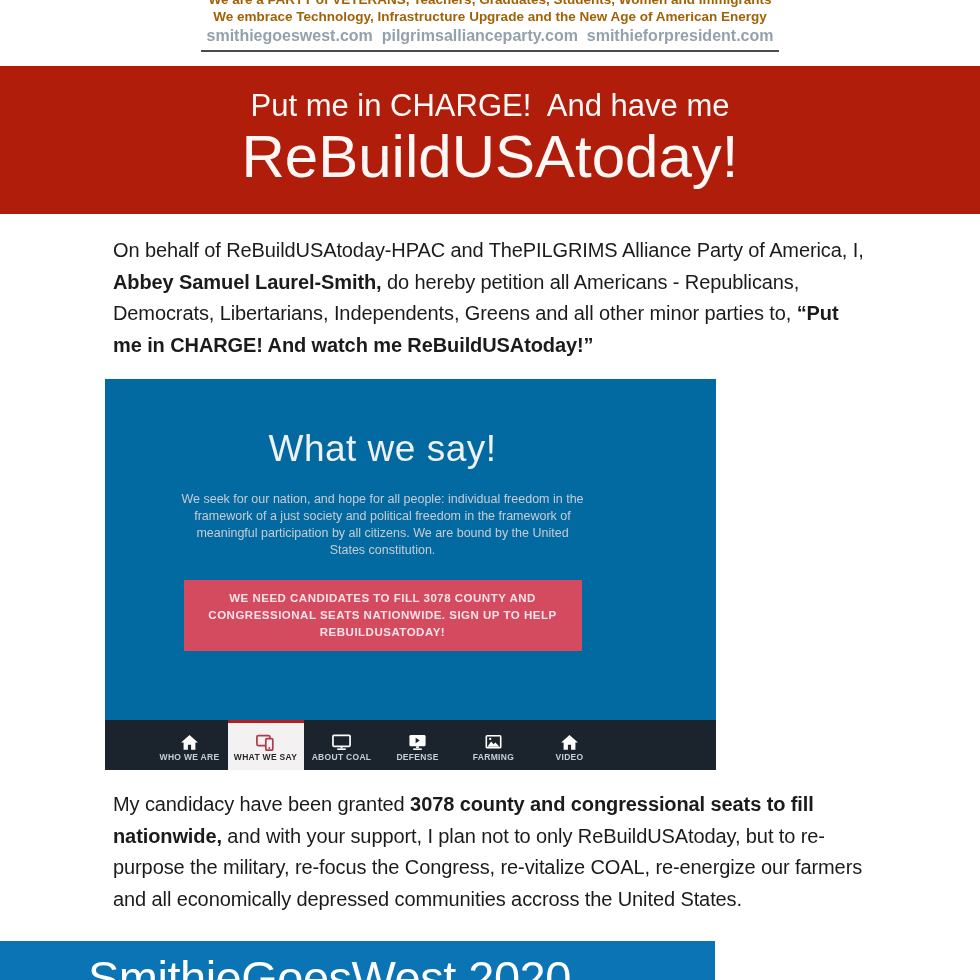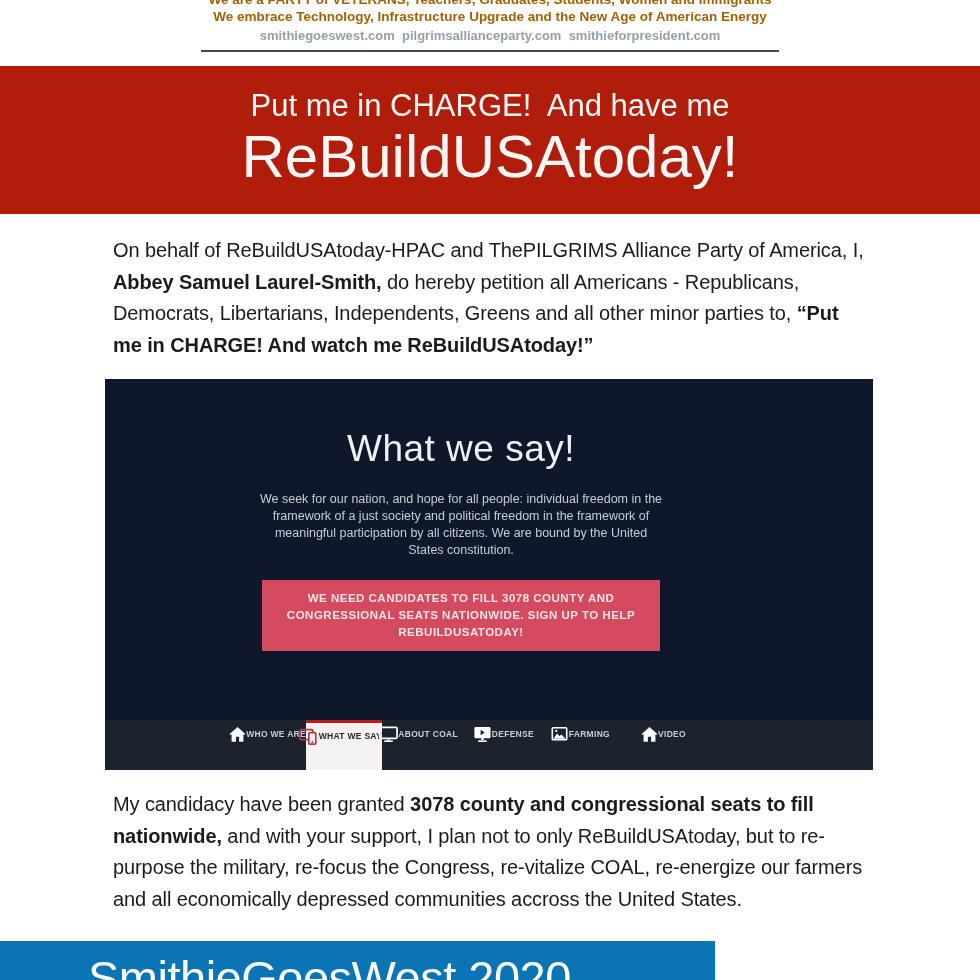--- a/index.html
+++ b/index.html
@@ -3,45 +3,45 @@
 <meta charset="utf-8">
 <style>
   * { margin: 0; padding: 0; box-sizing: border-box; }
   html, body { width: 980px; height: 980px; overflow: hidden; background: #ffffff; }
   body { font-family: "Liberation Sans", "DejaVu Sans", sans-serif; color: #1b1b1b; position: relative; }
 
   
   .top-header { overflow: hidden; }
   .top-header-inner { margin-top: -9px; text-align: center; }
   .hdr-line { font-size: 13.5px; line-height: 17px; font-weight: bold; color: #a16207; }
-  .hdr-domains { font-size: 13px; line-height: 15px; font-weight: 600; color: #94a1ac; margin-top: 3px; white-space: pre; }
+  .hdr-domains { font-size: 16px; line-height: 15px; font-weight: 600; color: #94a1ac; margin-top: 3px; white-space: pre; }
   .hdr-rule { width: 578px; margin: 7px auto 0; border: none; border-top: 2px solid #4b4b4b; }
 
   
   .hero-banner { margin-top: 14px; height: 148px; background: #b11d0b; text-align: center; padding-top: 20px; }
   .hero-line1 { color: #fdf8f6; font-size: 31px; line-height: 40px; white-space: pre; }
   .hero-line2 { color: #fdf8f6; font-size: 60px; line-height: 62px; }
 
   
   .body-para { margin: 21px 108px 0 113px; font-size: 20px; line-height: 31.5px; color: #1b1b1b; letter-spacing: -0.1px; }
   .body-para span { white-space: pre-wrap; }
 
   
-  .site-shot { position: relative; margin: 18px 0 0 105px; width: 768px; height: 391px; background: #0f172a; overflow: hidden; }
+  .site-shot { position: relative; margin: 18px 0 0 105px; width: 611px; height: 391px; background: #0369a1; overflow: hidden; }
   .shot-inner { padding-top: 49px; text-align: center; transform: translateX(-28px); }
   .shot-heading { color: #eef2f4; font-size: 37px; line-height: 42px; font-weight: 300; letter-spacing: 0.5px; }
   .shot-mission { margin: 21px auto 0; width: 408px; color: #c6cdd3; font-size: 12.5px; line-height: 17px; }
   .shot-cta { margin: 21px auto 0; width: 398px; background: #d44b60; color: #f6e3e6; font-weight: bold;
               font-size: 11.5px; line-height: 17px; letter-spacing: 0.5px; padding: 10px 24px; text-transform: uppercase; }
 
   
   .shot-nav { position: absolute; left: 0; right: 0; bottom: 0; height: 50px; background: #1b242c; }
   .shot-nav-row { display: flex; justify-content: center; height: 100%; transform: translateX(-31px); }
-  .nav-item { width: 76px; height: 100%; display: flex; flex-direction: row; align-items: center; justify-content: flex-end;
-              padding-bottom: 22px; gap: 0; cursor: pointer; }
+  .nav-item { width: 76px; height: 100%; display: flex; flex-direction: column; align-items: center; justify-content: flex-end;
+              padding-bottom: 8px; gap: 0; cursor: pointer; }
   .nav-item .nav-label { font-size: 8.5px; font-weight: bold; letter-spacing: 0.3px; color: #c9ced4; white-space: nowrap; }
   .nav-item.active { background: #f4f1f2; border-top: 3px solid #b91c1c; }
   .nav-item.active .nav-label { color: #26262a; }
   .nav-icon { display: inline-flex; align-items: center; justify-content: center; height: 20px; }
 
   
   .footer-banner { margin-top: 26px; width: 715px; height: 110px; background: #0b74b5; padding: 11px 0 0 88px; }
   .footer-text { color: #ffffff; font-size: 47px; line-height: 52px; letter-spacing: -0.5px; }
 </style>
 </head>

